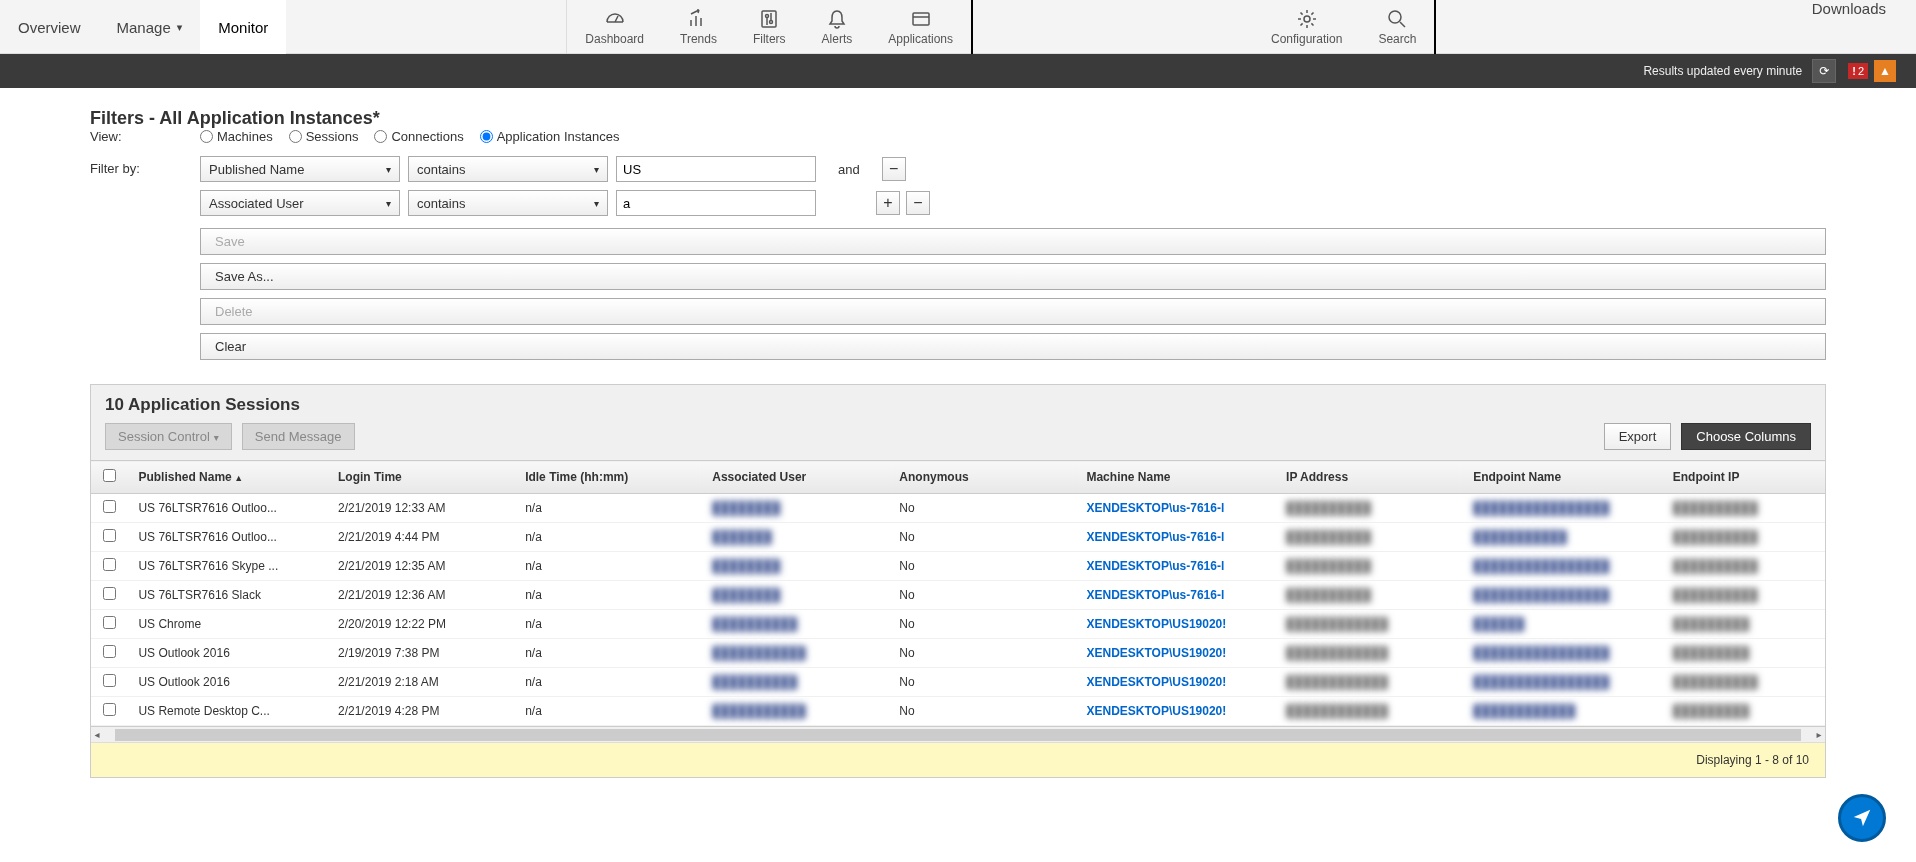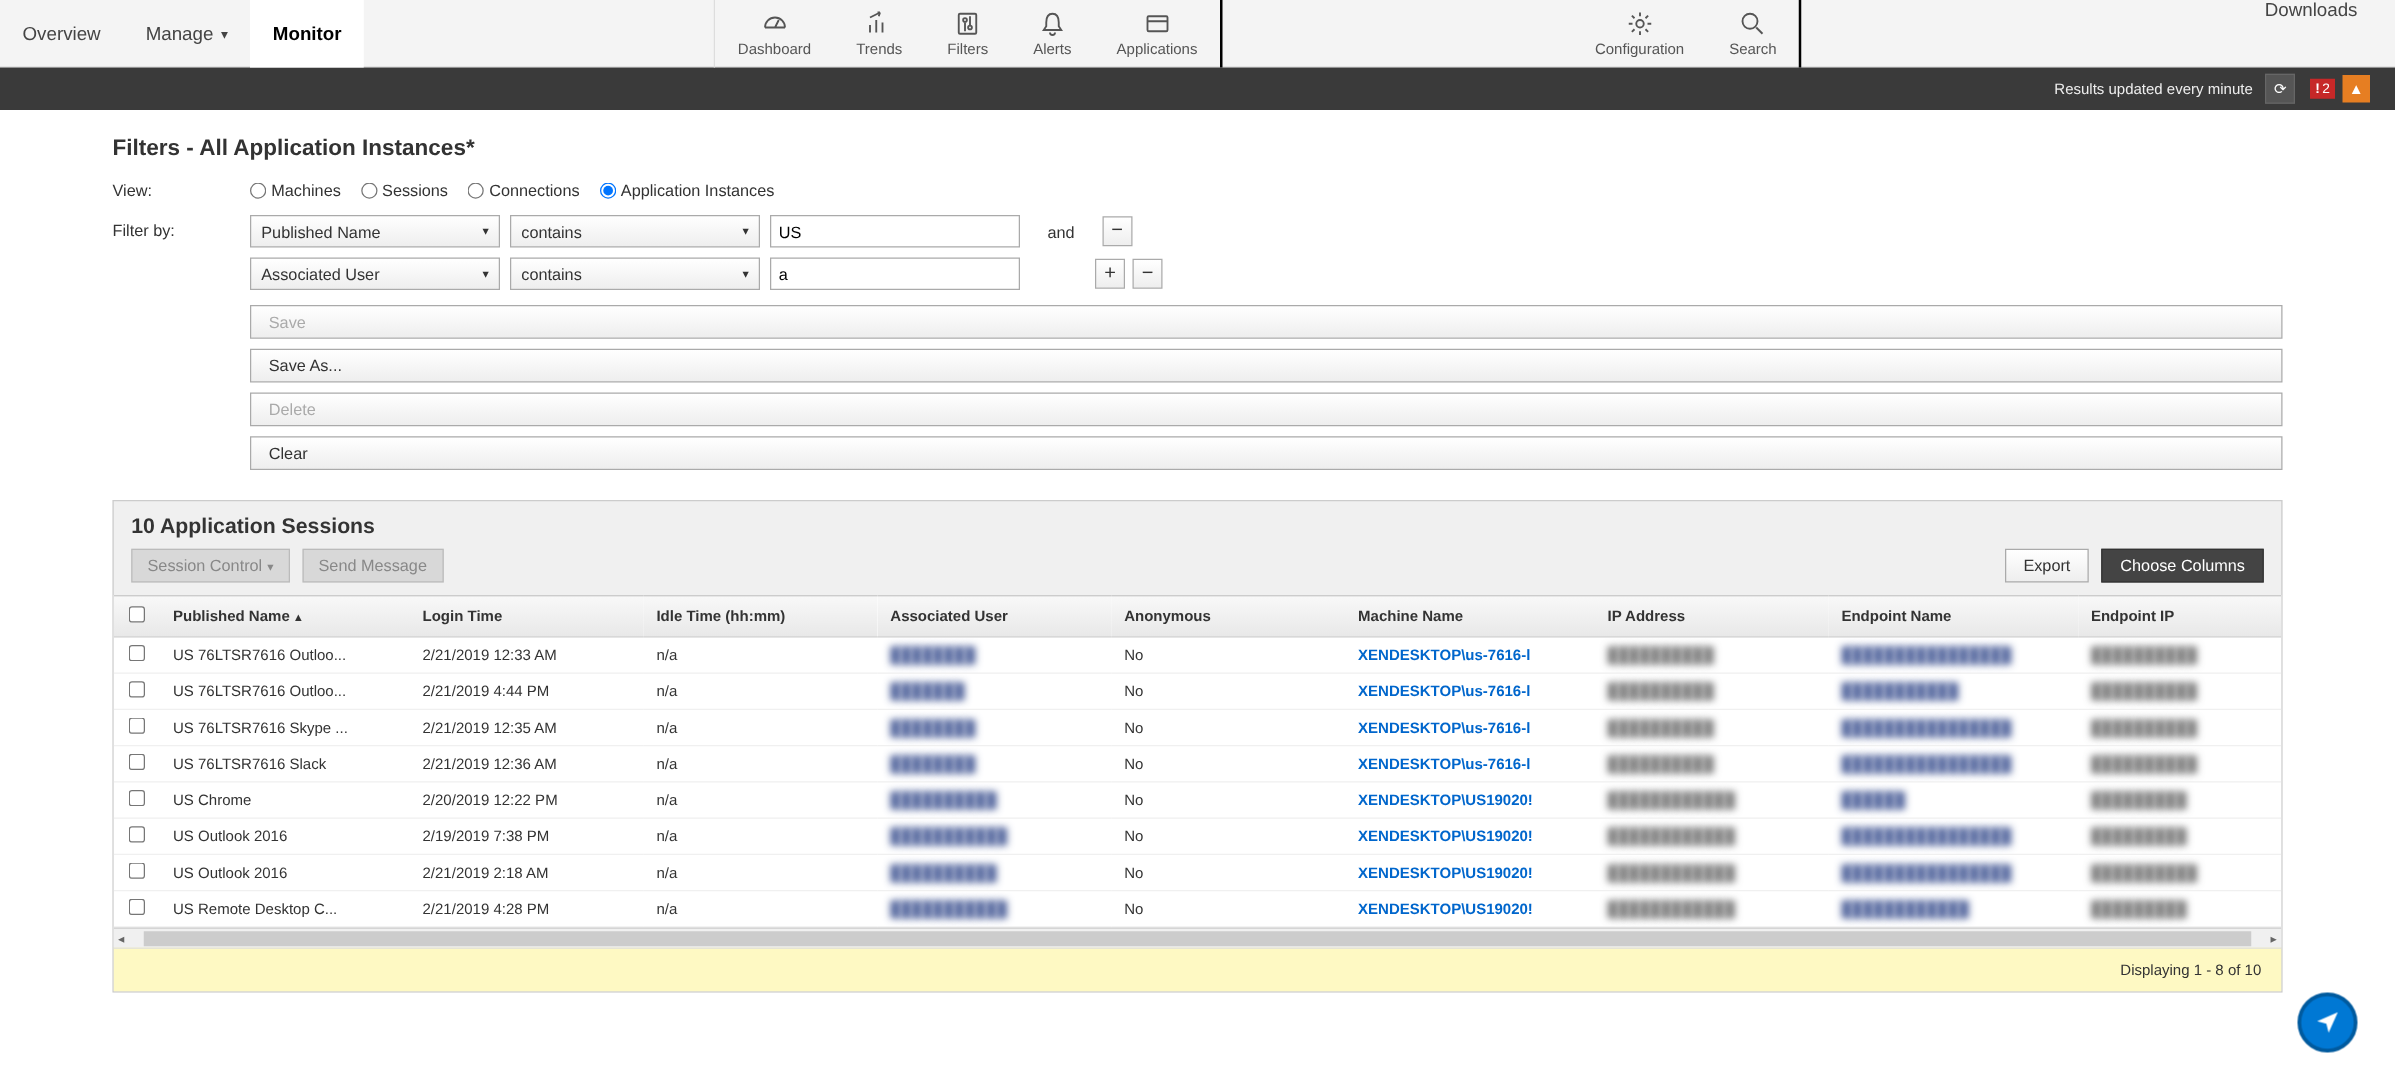--- a/index.html
+++ b/index.html
@@ -2,39 +2,39 @@
 <html><head>
 <meta charset="utf-8">
 <style>
 * { margin: 0; padding: 0; box-sizing: border-box; }
 body { font-family: Arial, Helvetica, sans-serif; font-size: 13px; color: #333; background: #fff; }
 
 
 .top-nav { display: flex; align-items: flex-start; background: #f4f4f4; height: 54px; border-bottom: 1px solid #ddd; }
 .top-nav-left { display: flex; align-items: center; }
 .top-nav-item { padding: 0 18px; height: 54px; display: flex; align-items: center; font-size: 15px; color: #444; cursor: pointer; }
-.top-nav-item.active { background: #fff; color: #000; font-weight: 700; }
+.top-nav-item.active { background: #fff; color: #000; font-weight: 400; }
 .top-nav-item .chev { margin-left: 6px; font-size: 11px; }
 .top-nav-mid { display: flex; margin-left: 280px; border-left: 1px solid #ddd; border-right: 2px solid #000000; }
 .tool-item { display: flex; flex-direction: column; align-items: center; justify-content: center; padding: 0 18px; height: 54px; cursor: pointer; font-size: 12px; color: #555; }
 .tool-item svg { width: 22px; height: 22px; stroke: #555; fill: none; stroke-width: 1.5; }
 .tool-item .label { margin-top: 2px; }
 .top-nav-right { margin-left: auto; display: flex; align-items: center; padding-right: 30px; }
 .downloads { font-size: 15px; color: #444; cursor: pointer; }
 
 
 .dark-bar { height: 34px; background: #3a3a3a; display: flex; align-items: center; justify-content: flex-end; padding-right: 20px; color: #eee; font-size: 12px; }
 .refresh-btn { width: 24px; height: 24px; background: #555; border: 1px solid #666; margin-left: 10px; display: flex; align-items: center; justify-content: center; cursor: pointer; color: #fff; }
 .alert-badge { background: #c62828; color: #fff; margin-left: 12px; padding: 2px 4px; font-size: 11px; display: flex; align-items: center; position: relative; }
 .alert-badge .exclaim { font-weight: bold; margin-right: 2px; }
 .warn-badge { background: #e67e22; color: #fff; width: 22px; height: 22px; margin-left: 6px; display: flex; align-items: center; justify-content: center; }
 
 
 .content { padding: 20px 90px; }
-.page-title { font-size: 18px; font-weight: bold; margin-bottom: 16px; }
+.page-title { font-size: 18px; font-weight: bold; margin-bottom: 0; }
 .filter-row { display: flex; align-items: center; margin-bottom: 12px; }
 .filter-label { width: 110px; font-size: 13px; }
 .radio-group { display: flex; gap: 16px; }
 .radio-opt { display: flex; align-items: center; gap: 4px; font-size: 13px; }
 .radio-opt input { margin: 0; }
 
 .filter-by-label { width: 110px; font-size: 13px; align-self: flex-start; padding-top: 5px; }
 .filter-controls { display: flex; flex-direction: column; gap: 8px; }
 .filter-line { display: flex; align-items: center; gap: 8px; }
 .select-box { width: 200px; height: 26px; border: 1px solid #aaa; background: linear-gradient(#fff,#eee); padding: 0 8px; display: flex; align-items: center; justify-content: space-between; font-size: 13px; cursor: pointer; }

